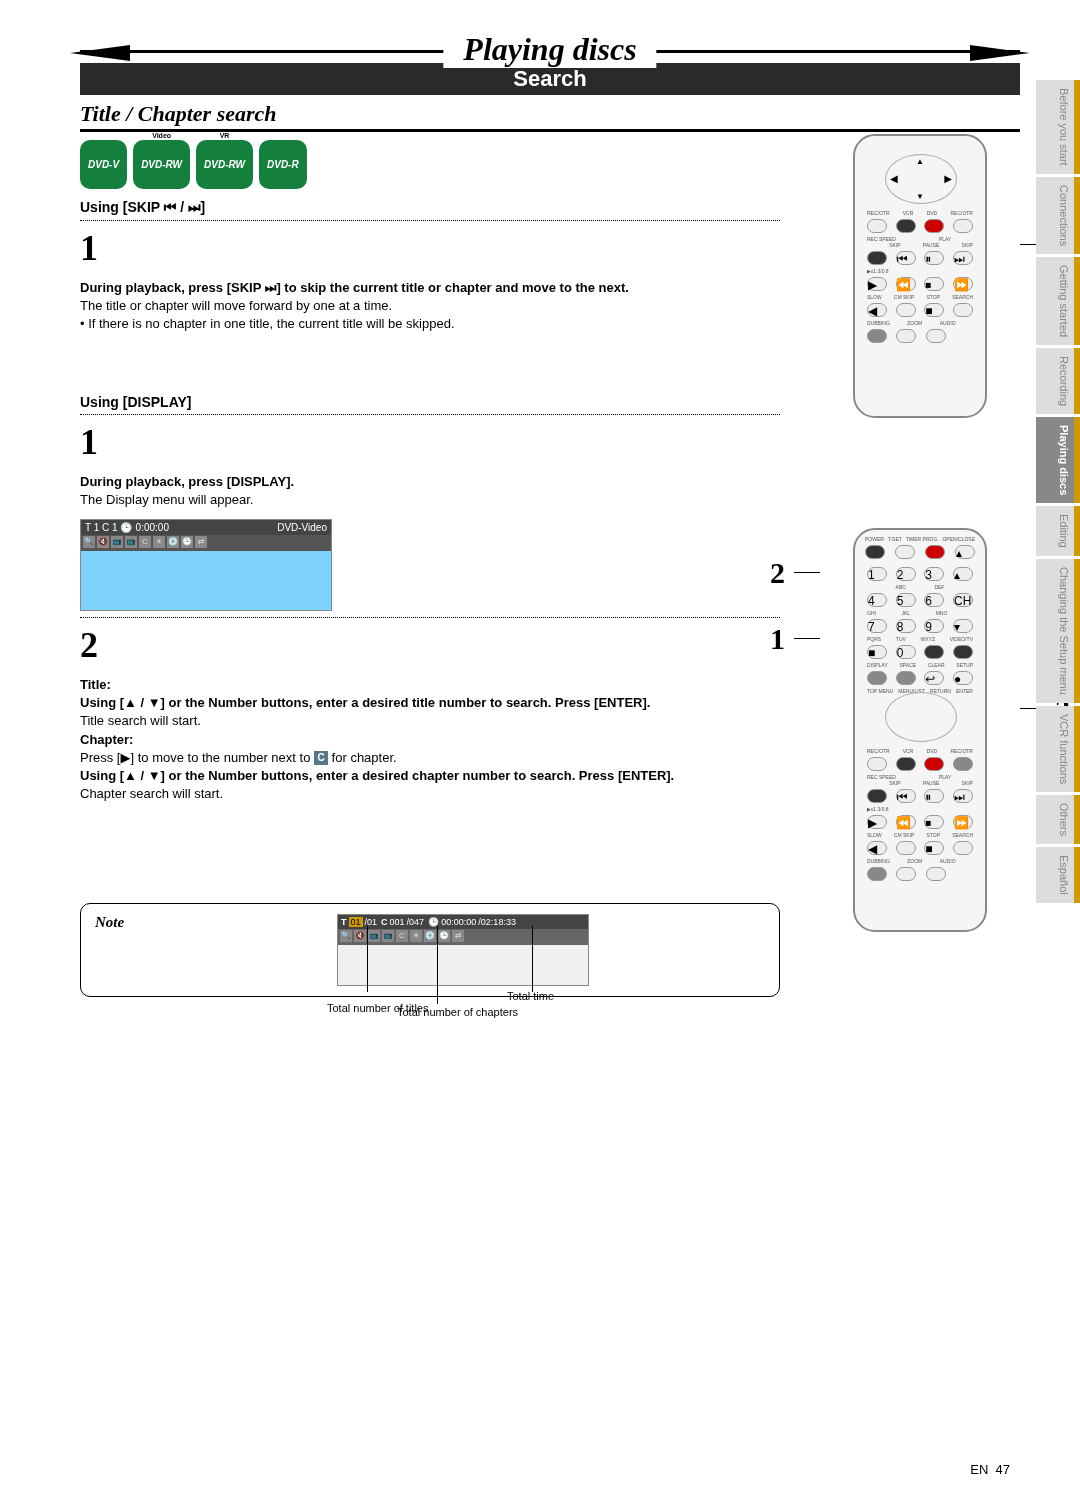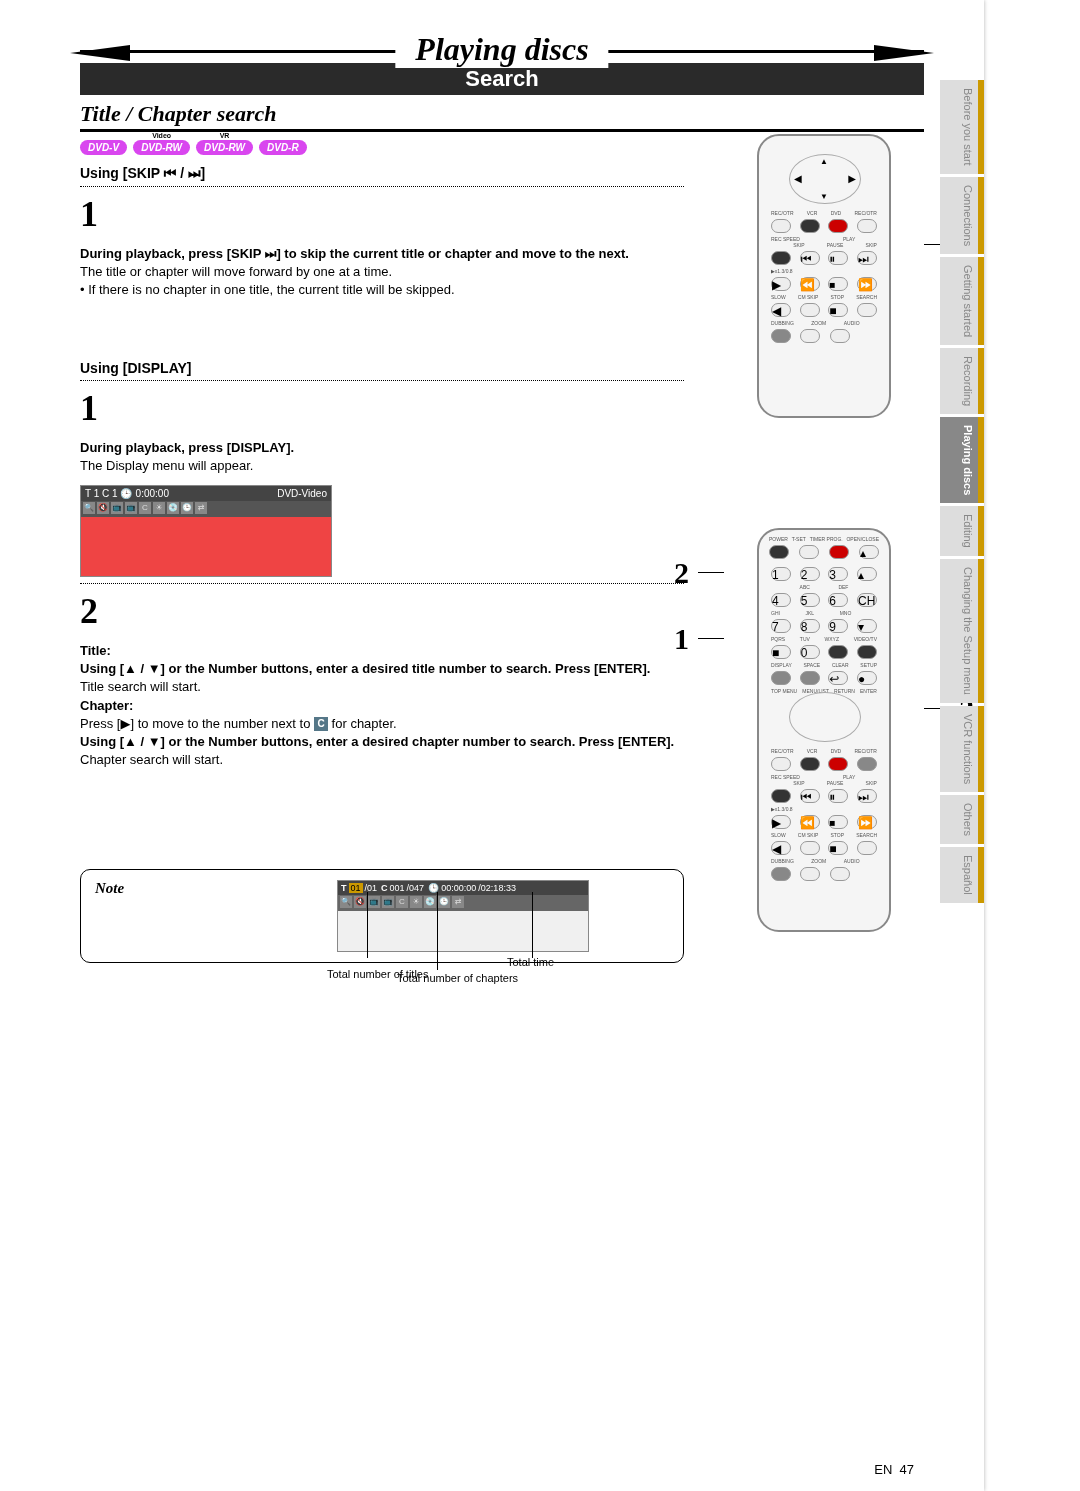--- a/index.html
+++ b/index.html
@@ -1,40 +1,40 @@
 <!DOCTYPE html>
 <html><head>
 <meta charset="utf-8">
 <style>
 body{margin:0;font-family:Arial,Helvetica,sans-serif;font-size:12px;color:#000;background:#fff}
-.page{width:984px;height:1491px;position:relative;background:#fff;box-shadow:0 0 4px rgba(0,0,0,0.3)}
+.page{width:1080px;height:1491px;position:relative;background:#fff;box-shadow:0 0 4px rgba(0,0,0,0.3)}
 .inner{position:absolute;left:80px;top:50px;right:60px;bottom:50px}
 .header-rule{border-top:3px solid #000;position:relative;margin:0 0 0 0}
 .header-title{position:absolute;left:50%;transform:translateX(-50%);top:-22px;background:#fff;padding:0 20px;font:italic bold 32px Georgia,serif}
 .decor-l,.decor-r{position:absolute;top:-8px;width:60px;height:16px}
 .decor-l{left:-10px}
 .decor-r{right:-10px}
 .decor-l:before,.decor-r:before{content:"";position:absolute;width:0;height:0;border-top:8px solid transparent;border-bottom:8px solid transparent}
 .decor-l:before{left:0;border-right:60px solid #000}
 .decor-r:before{right:0;border-left:60px solid #000}
 .search-bar{background:#2a2a2a;color:#fff;text-align:center;font:bold 22px Arial;padding:3px 0;margin-top:10px}
 .section-title{font:bold italic 22px Georgia,serif;margin:6px 0 2px 0}
 .hr-thick{border-top:3px solid #000;margin-bottom:2px}
 .content{display:flex;gap:20px}
 .left{flex:1;padding-right:20px}
 .right{width:200px;position:relative}
 .badges{display:flex;gap:6px;margin:6px 0}
-.badge{background:#d946ef;color:#fff;font:italic bold 10px Arial;padding:2px 8px;border-radius:10px;position:relative}
+.badge{background:#15803d;color:#fff;font:italic bold 10px Arial;padding:19px 8px;border-radius:10px;position:relative}
 .badge .sup{position:absolute;top:-8px;left:50%;transform:translateX(-50%);font:bold 7px Arial;color:#000;background:#fff;padding:0 2px}
 .sub-h{font:bold 14px Arial;margin:10px 0 4px 0}
 .dotted{border-bottom:1px dotted #000;margin:4px 0 6px 0}
 .bignum{font:900 36px Georgia,serif}
 .para{font:13px Arial;line-height:1.4;margin:10px 0 10px 0}
 .para b{font-weight:bold}
-.display-box{border:1px solid #888;width:250px;height:90px;background:#ef4444;margin:6px 0}
+.display-box{border:1px solid #888;width:250px;height:90px;background:#7dd3fc;margin:6px 0}
 .display-bar{background:#444;color:#fff;font:10px Arial;display:flex;justify-content:space-between;padding:2px 4px}
 .display-icons{background:#555;height:14px;display:flex;gap:2px;padding:1px 2px}
 .display-icons span{width:12px;height:12px;background:#888;display:inline-block;font:8px/12px Arial;text-align:center;color:#ddd}
 .note-box{border:1px solid #000;border-radius:10px;padding:10px 14px;margin-top:100px;display:flex;gap:12px}
 .note-left{flex:0 0 230px}
 .note-title{font:italic bold 15px Georgia,serif;margin-bottom:4px}
 .note-right{flex:1;position:relative}
 .note-display{border:1px solid #888;width:250px;height:70px;background:#f0f0f0}
 .note-display .bar{background:#444;color:#fff;font:9px Arial;padding:2px 3px;display:flex;gap:4px;align-items:center}
 .note-display .bar .seg{display:flex;align-items:center;gap:2px}

